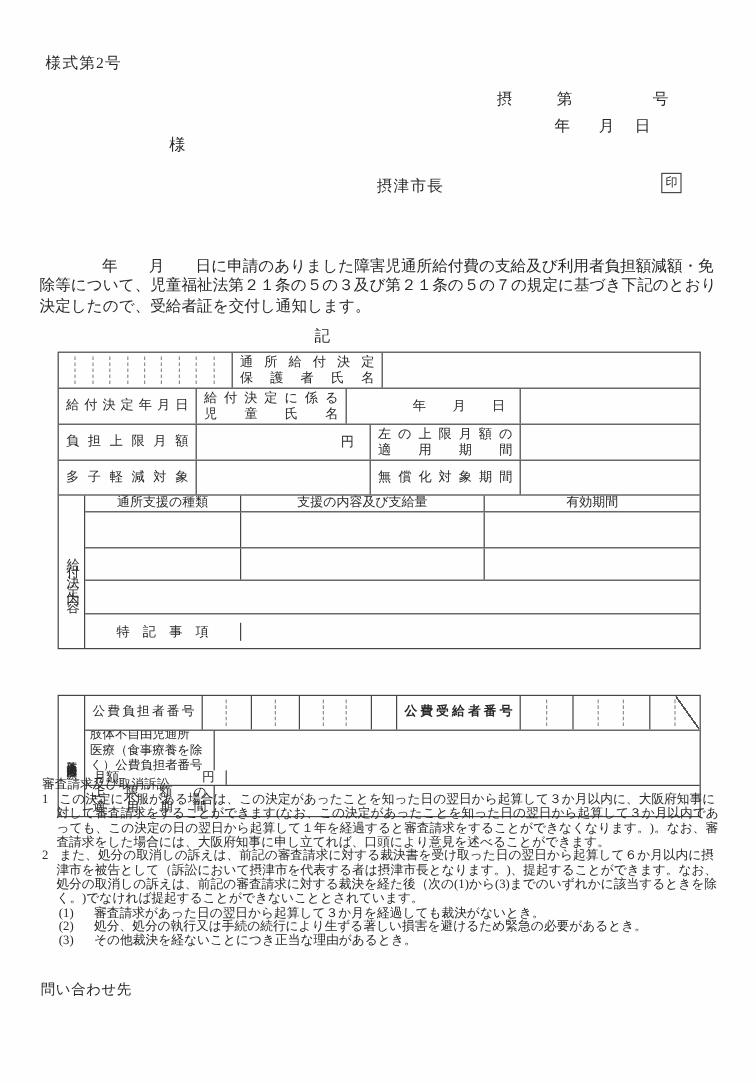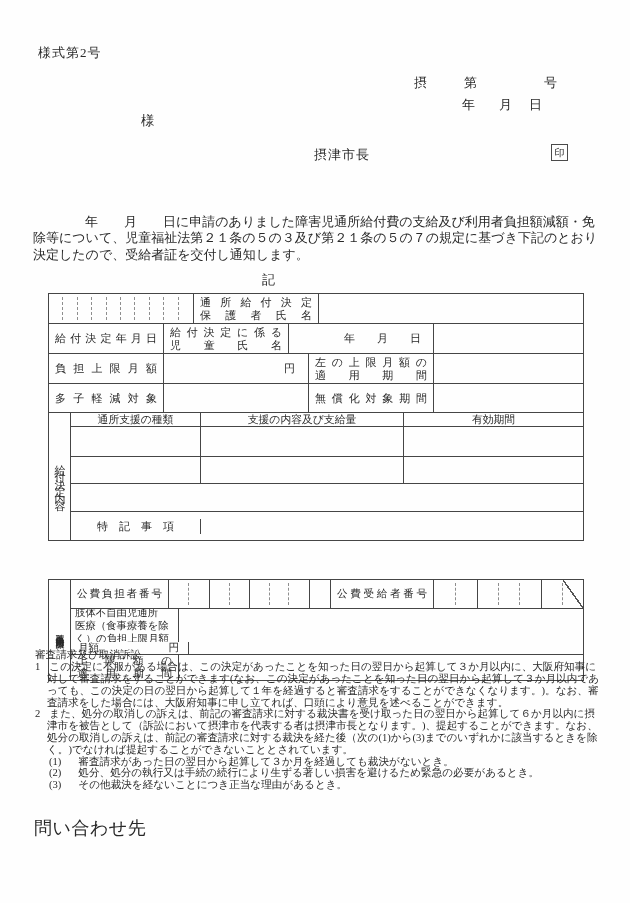--- a/index.html
+++ b/index.html
@@ -29,21 +29,21 @@
   .trow.last{border-bottom:none;}
   .cell{border-right:1px solid #454545;box-sizing:border-box;display:flex;
         flex-direction:column;justify-content:center;overflow:hidden;}
   .cell.endc{border-right:none;}
   .grow{flex:1 1 auto;}
   .jl{text-align:justify;text-align-last:justify;text-justify:inter-character;padding:0 6px;line-height:12.5px;}
   .ctr{text-align:center;}
   .rgt{text-align:right;}
   .w115{width:115px;} .w145{width:145px;} .w125{width:125px;}
   .w130{width:130px;} .w203{width:203px;}
-  .w98{width:98px;} .w162{width:162px;} .w103{width:103px;}
+  .w98{width:98px;} .w162{width:162px;} .w103{width:103px;font-weight:bold;}
   .w108{width:108px;} .w118{width:118px;}
   .h30{height:30px;} .h29{height:29px;} .h14{height:14px;} .h27{height:27px;} .h28{height:28px;align-items:center;}
   .h46{height:46px;flex-direction:column;} .h25{height:25px;}
   .sec{display:flex;flex:1 1 auto;}
   .strip{width:22px;border-right:1px solid #454545;box-sizing:border-box;
          display:flex;align-items:center;justify-content:center;}
   .vtext{writing-mode:vertical-rl;text-orientation:upright;}
   .v6{font-size:11px;letter-spacing:7px;}
   .v10{font-size:9px;letter-spacing:0.6px;}
   .secbody{flex:1 1 auto;display:flex;flex-direction:column;}
@@ -61,21 +61,21 @@
   .between{flex-direction:row;display:flex;align-items:center;justify-content:space-between;
         padding:0 9px 0 7px;}
   .ml3{line-height:13px;padding:0 4px;font-size:10.4px;}
   
   .footer{left:35px;top:649px;width:570px;font-size:10.6px;line-height:11.8px;}
   .fhead{margin:0 0 0.5px 0;}
   .fitem{margin:0;padding-left:12px;text-indent:-12px;}
   .fitem .no{margin-right:9px;}
   .fsub{margin:0 0 0 14px;}
   .fsub .no{margin-right:17px;}
-  .inquiry{left:34px;top:816px;font-size:18px;letter-spacing:0.5px;}
+  .inquiry{left:34px;top:816px;font-size:12px;letter-spacing:0.5px;}
 </style>
 </head>
 <body>
 
 <div class="page">
 
   <div class="abs form-code">様式第2号</div>
 
   <div class="docline">
     <span class="abs" style="left:414px;top:74px">摂</span>
@@ -241,21 +241,21 @@
                   <i class="dc slashcell"></i>
                 </div>
             </div>
           </div>
         </div>
 
         <div class="trow h46">
           <div class="cell w108 ml3">
             <div>肢体不自由児通所</div>
             <div>医療（食事療養を除</div>
-            <div>く）の負担上限月額</div>
+            <div>く）公費負担者番号</div>
           </div>
           <div class="cell w118 between">
             <span>月額</span>
             <span>円</span>
           </div>
           <div class="cell grow endc"></div>
         </div>
 
         <div class="trow h25 last">
           <div class="cell w108 jl">

